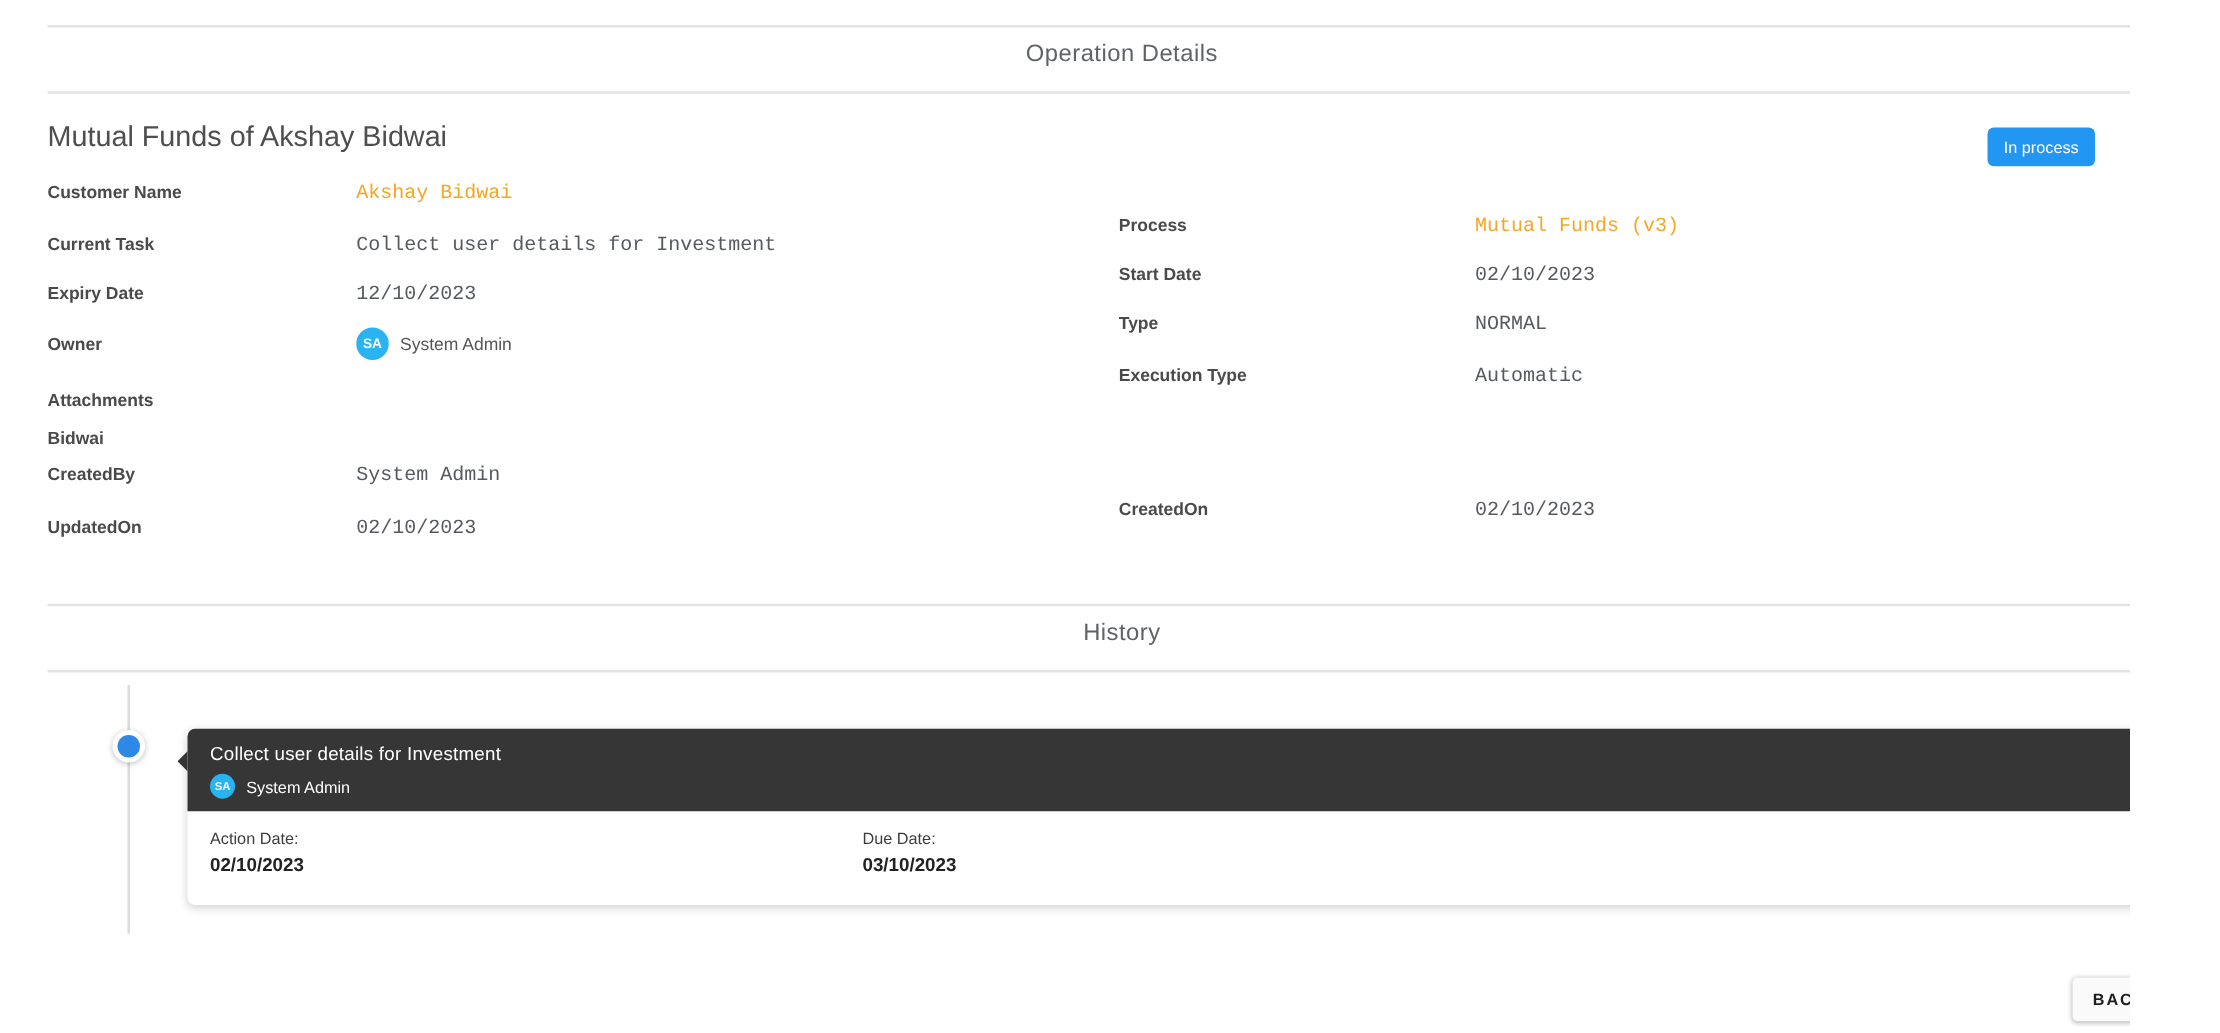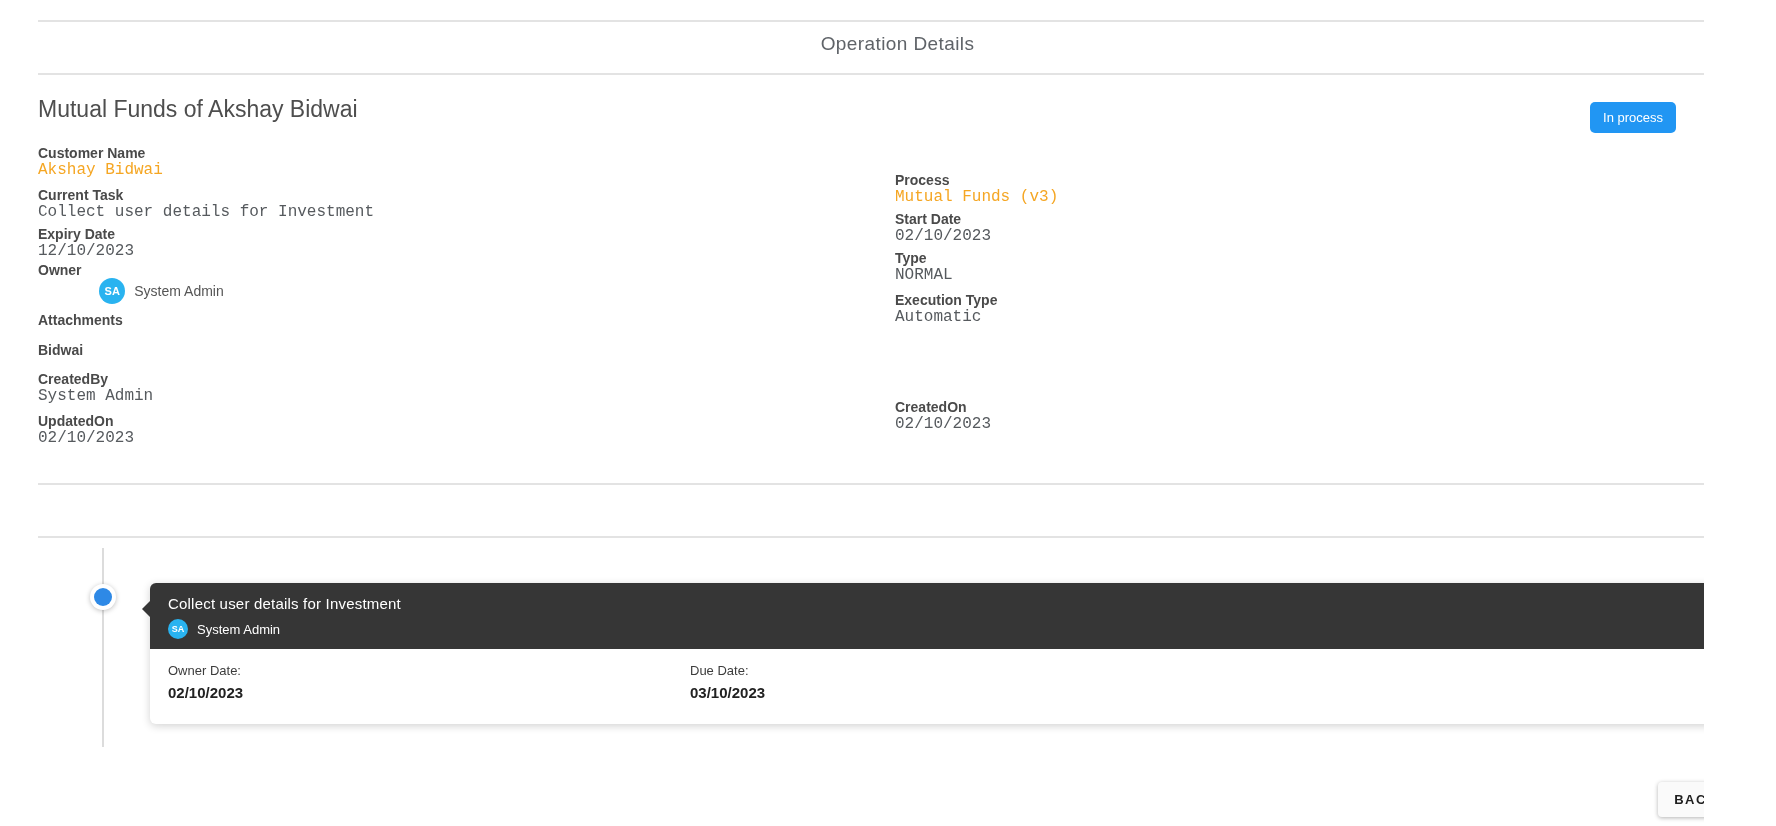--- a/index.html
+++ b/index.html
@@ -19,21 +19,21 @@
     font-size:19px; font-weight:400; color:#5f6368; letter-spacing:.4px; }
   .title-operation { top:33px; }
   .title-history { top:496px; }
 
   
   .op-name { position:absolute; left:38px; top:96px; font-size:23px; font-weight:400; color:#4e4e4e; }
   .status-badge { position:absolute; right:28px; top:102px; background:#2196f3; color:#fff;
     font-size:13px; font-weight:400; padding:9px 13px; border-radius:5px; line-height:13px; }
 
   
-  .frow { position:absolute; display:flex; align-items:baseline;flex-direction:column; }
+  .frow { position:absolute; display:flex; align-items:baseline; }
   .frow.col-left  { left:38px; }
   .frow.col-right { left:895px;margin-top:24px; }
   .col-left  .flabel { width:247px; }
   .col-right .flabel { width:285px; }
   .flabel { font-size:14px; font-weight:700; color:#4a4a4a; flex:none; }
   .fvalue { font-size:16px; color:#565a5e;font-family:Liberation Mono, monospace; }
   .fvalue.link { color:#f5a623; cursor:pointer; }
 
   .l1 { top:145px; } .l2 { top:187px; } .l3 { top:226px; }
   .l4 { top:262px; align-items:center; }
@@ -134,39 +134,40 @@
   <div class="frow col-right r3">
     <span class="flabel">Type</span>
     <span class="fvalue">NORMAL</span>
   </div>
   <div class="frow col-right r5">
     <span class="flabel">CreatedOn</span>
     <span class="fvalue">02/10/2023</span>
   </div>
 
   <div class="rule rule-3"></div>
+  <div class="section-title title-history">History</div>
   <div class="rule rule-4"></div>
 
   <div class="timeline-line"></div>
   <div class="timeline-dot">
     <span class="timeline-dot-inner"></span>
   </div>
 
   <div class="hcard">
     <div class="hcard-notch"></div>
     <div class="hcard-header">
       <div class="hcard-title">Collect user details for Investment</div>
       <div class="hcard-user">
         <span class="hcard-avatar">SA</span>
         <span class="hcard-user-name">System Admin</span>
       </div>
     </div>
     <div class="hcard-body">
       <div class="hcol-1">
-        <div class="hdate-label">Owner Date:</div>
+        <div class="hdate-label">Action Date:</div>
         <div class="hdate-value">02/10/2023</div>
       </div>
       <div class="hcol-2">
         <div class="hdate-label">Due Date:</div>
         <div class="hdate-value">03/10/2023</div>
       </div>
     </div>
   </div>
 
   <button class="back-btn">BACK</button>

